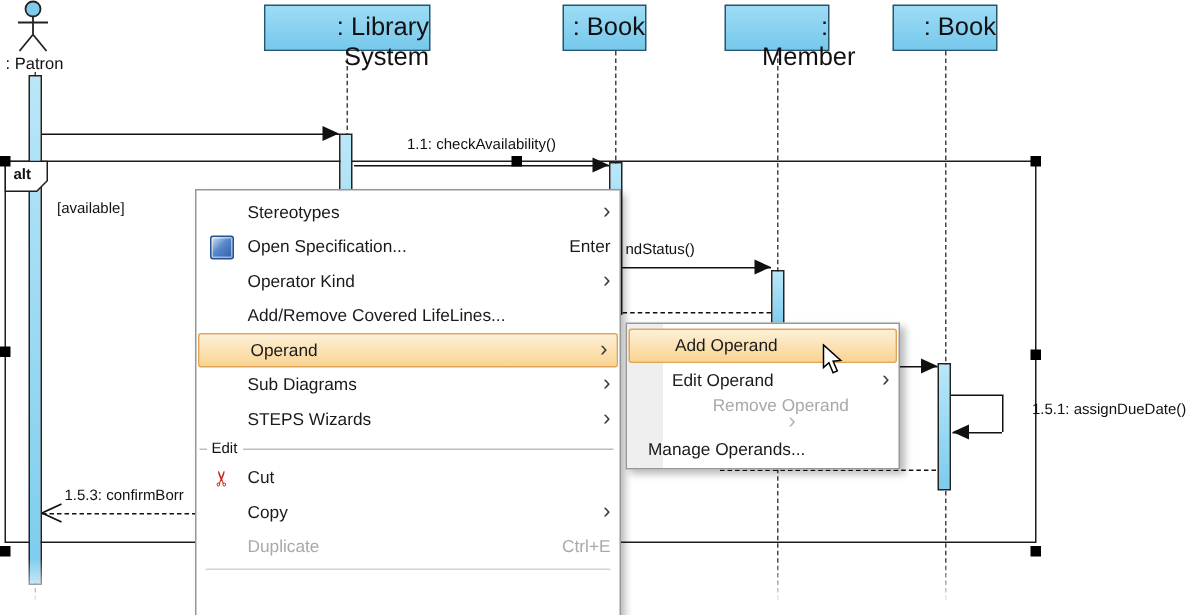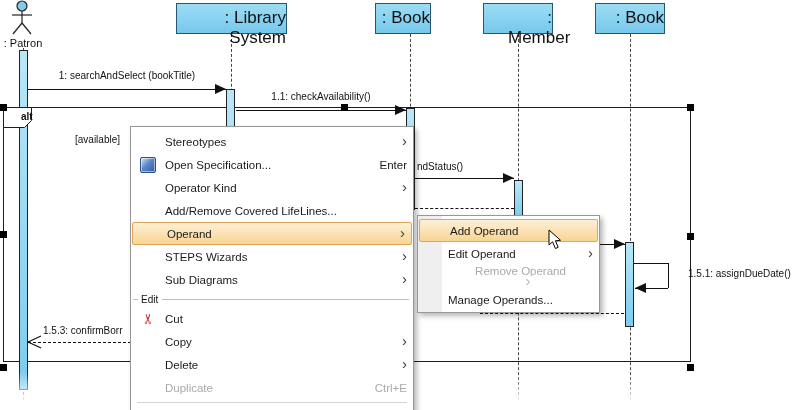--- a/index.html
+++ b/index.html
@@ -86,21 +86,20 @@
   <div class="lifeline-head" style="left:595px;width:70px;">: Book</div>
 
   <div class="activation" style="left:19px;top:50px;height:340px;"></div>
   <div class="activation" style="left:226px;top:89px;height:256px;"></div>
   <div class="activation" style="left:406px;top:108px;height:102px;"></div>
   <div class="activation" style="left:514px;top:180px;height:38px;"></div>
   <div class="activation" style="left:625px;top:242px;height:85px;"></div>
 
   <div class="msg-line" style="left:28px;top:89px;width:198px;"></div>
   <div class="arrow-right" style="left:215px;top:84px;"></div>
-  <div class="msg-label" style="left:28px;top:70px;width:198px;text-align:center;">1: searchAndSelect (bookTitle)</div>
 
   <div class="msg-line" style="left:236px;top:110px;width:170px;"></div>
   <div class="arrow-right" style="left:395px;top:105px;"></div>
   <div class="msg-label" style="left:236px;top:91px;width:170px;text-align:center;">1.1: checkAvailability()</div>
 
   <div class="msg-line" style="left:408px;top:178px;width:106px;"></div>
   <div class="arrow-right" style="left:503px;top:173px;"></div>
   <div class="msg-label" style="left:417px;top:161px;">ndStatus()</div>
 
   <div class="msg-return" style="left:410px;top:208px;width:104px;"></div>
@@ -119,22 +118,22 @@
   <div class="msg-return" style="left:28px;top:342px;width:198px;"></div>
   <svg width="16" height="14" style="position:absolute;left:27px;top:335px;">
     <line x1="1" y1="7" x2="14" y2="1" stroke="#111" stroke-width="1.2"></line>
     <line x1="1" y1="7" x2="14" y2="13" stroke="#111" stroke-width="1.2"></line>
   </svg>
   <div class="msg-label" style="left:43px;top:325px;">1.5.3: confirmBorr</div>
 
   <svg width="30" height="22" style="position:absolute;left:3px;top:107px;">
     <polygon points="0.5,0.5 28.5,0.5 28.5,13.5 21.5,20.5 0.5,20.5" fill="#ffffff" stroke="#1d1d1d"></polygon>
   </svg>
-  <div class="frag-op" style="left:9px;top:111px;margin-left:12px;">alt</div>
-  <div class="guard" style="left:38px;top:134px;margin-left:37px;">[available]</div>
+  <div class="frag-op" style="left:9px;top:111px;">alt</div>
+  <div class="guard" style="left:38px;top:134px;">[available]</div>
 
   <div class="handle" style="left:0;top:104px;"></div>
   <div class="handle" style="left:341px;top:104px;"></div>
   <div class="handle" style="left:687px;top:104px;"></div>
   <div class="handle" style="left:0;top:231px;"></div>
   <div class="handle" style="left:687px;top:233px;"></div>
   <div class="handle" style="left:0;top:364px;"></div>
   <div class="handle" style="left:687px;top:364px;"></div>
 
   <div class="fade"></div>
@@ -161,47 +160,42 @@
       <span class="mi-icon"></span>
       <span class="mi-label">Add/Remove Covered LifeLines...</span>
     </div>
     <div class="menu-item hl">
       <span class="mi-icon"></span>
       <span class="mi-label">Operand</span>
       <span class="mi-right chev"></span>
     </div>
     <div class="menu-item">
       <span class="mi-icon"></span>
+      <span class="mi-label">Sub Diagrams</span>
+      <span class="mi-right chev"></span>
+    </div>
+    <div class="menu-item">
+      <span class="mi-icon"></span>
       <span class="mi-label">STEPS Wizards</span>
-      <span class="mi-right chev"></span>
-    </div>
-    <div class="menu-item">
-      <span class="mi-icon"></span>
-      <span class="mi-label">Sub Diagrams</span>
       <span class="mi-right chev"></span>
     </div>
     <div class="group-sep">
       <span>Edit</span>
     </div>
     <div class="menu-item">
       <span class="mi-icon">
           <span class="scissors-icon">✂</span>
         </span>
       <span class="mi-label">Cut</span>
     </div>
     <div class="menu-item">
       <span class="mi-icon"></span>
       <span class="mi-label">Copy</span>
       <span class="mi-right chev"></span>
     </div>
-    <div class="menu-item">
-      <span class="mi-icon"></span>
-      <span class="mi-label">Delete</span>
-      <span class="mi-right chev"></span>
-    </div>
     <div class="menu-item disabled">
       <span class="mi-icon"></span>
       <span class="mi-label">Duplicate</span>
       <span class="mi-right">Ctrl+E</span>
     </div>
     <div class="plain-sep"></div>
     <div class="menu-item">
       
     </div>
   </div>
@@ -212,21 +206,21 @@
       <span class="mi-label">Add Operand</span>
     </div>
     <div class="menu-item" style="padding-left:30px;">
       <span class="mi-label">Edit Operand</span>
       <span class="mi-right chev" style="min-width:20px;"></span>
     </div>
     <div class="menu-item disabled" style="padding-left:30px;flex-direction:column;">
       <span class="mi-label">Remove Operand</span>
       <span class="mi-right chev" style="min-width:20px;"></span>
     </div>
-    <div class="menu-item" style="padding-left:30px;">
+    <div class="menu-item" style="padding-left:14px;">
       <span class="mi-label">Manage Operands...</span>
     </div>
   </div>
 
   <svg class="cursor" width="14" height="21" style="left:548px;top:229px;">
     <path d="M1,1 L1,16 L4.6,12.8 L7.4,19.5 L10.2,18.3 L7.4,11.8 L12.5,11.3 Z" fill="#ffffff" stroke="#000" stroke-width="1"></path>
   </svg>
 
 </div>
 

